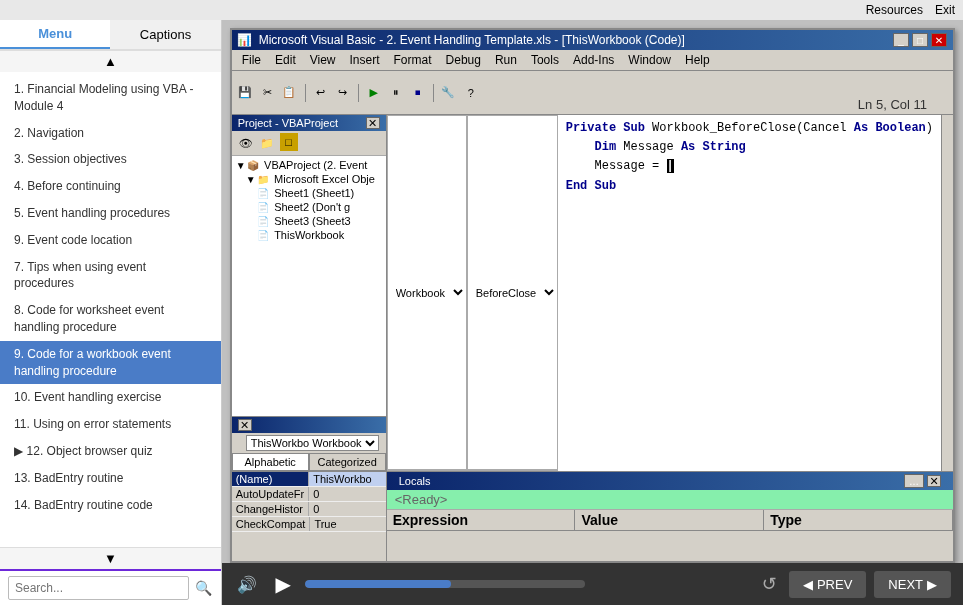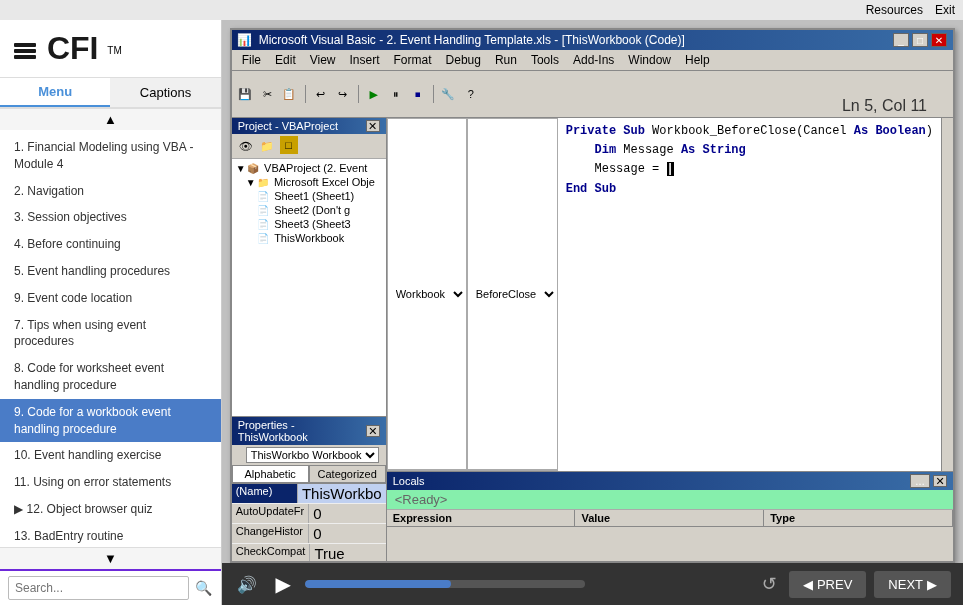--- a/index.html
+++ b/index.html
@@ -38,21 +38,21 @@
     .vba-title-controls { display: flex; gap: 3px; }
     .vba-title-btn { width: 16px; height: 14px; background: #d4d0c8; border: 1px solid #666; font-size: 10px; display: flex; align-items: center; justify-content: center; cursor: pointer; }
     .vba-title-btn.close { background: #cc0000; color: white; }
 
     .vba-menubar { background: #d4d0c8; border-bottom: 1px solid #888; padding: 1px 4px; display: flex; gap: 2px; font-size: 12px; }
     .vba-menu-item { padding: 2px 6px; cursor: pointer; }
 
     .vba-toolbar { background: #d4d0c8; border-bottom: 1px solid #888; padding: 2px 4px; display: flex; align-items: center; gap: 2px; font-size: 11px; }
     .vba-toolbar-btn { width: 20px; height: 20px; background: #d4d0c8; border: 1px solid transparent; display: flex; align-items: center; justify-content: center; cursor: pointer; font-size: 11px; }
     .vba-toolbar-sep { width: 1px; height: 18px; background: #888; margin: 0 3px; }
-    .vba-pos-info { margin-left: auto; font-size: 16px; color: #333; margin-top: 24px; }
+    .vba-pos-info { margin-left: auto; font-size: 13px; color: #333; margin-top: 24px; }
 
     .vba-body { flex: 1; display: flex; overflow: hidden; }
 
     
     .project-panel { width: 155px; background: #d4d0c8; border-right: 1px solid #888; display: flex; flex-direction: column; }
     .panel-header { background: linear-gradient(to right, #0a246a, #3a6ea8); color: #fff; padding: 2px 6px; font-size: 11px; display: flex; justify-content: space-between; align-items: center; }
     .panel-close-btn { font-size: 11px; cursor: pointer; background: #d4d0c8; color: #000; border: 1px solid #666; width: 14px; height: 12px; display: flex; align-items: center; justify-content: center; }
     .project-toolbar { background: #d4d0c8; padding: 2px 4px; display: flex; gap: 2px; border-bottom: 1px solid #aaa; }
     .project-tree { flex: 1; overflow-y: auto; background: #fff; font-size: 11px; padding: 2px; }
     .tree-item { padding: 1px 2px; display: flex; align-items: center; gap: 2px; cursor: pointer; white-space: nowrap; }
@@ -63,36 +63,36 @@
     .code-area { flex: 1; display: flex; flex-direction: row; background: #fde047; }
     .code-dropdowns { display: flex; gap: 0; border-bottom: 1px solid #aaa; background: #d4d0c8; }
     .code-dropdown { flex: 1; padding: 2px 4px; font-size: 11px; background: #fff; border: 1px solid #aaa; cursor: pointer; }
     .code-editor { flex: 1; background: #fff; font-family: 'Courier New', monospace; font-size: 12px; padding: 4px 8px; overflow-y: auto; color: #000; line-height: 1.6; }
     .code-line { white-space: pre; }
     .code-keyword { color: #00008b; font-weight: bold; }
     .code-scroll { width: 12px; background: #d4d0c8; border-left: 1px solid #888; }
 
     
     .locals-panel { border-top: 1px solid #888; background: #d4d0c8; }
-    .locals-header { background: linear-gradient(to right, #0a246a, #3a6ea8); color: #fff; padding: 2px 6px; font-size: 11px; display: flex; justify-content: space-between; align-items: center; }
+    .locals-header { background: linear-gradient(to right, #0a246a, #3a6ea8); color: #fff; padding: 2px 12px; font-size: 11px; display: flex; justify-content: space-between; align-items: center; }
     .locals-ready { background: #86efac; padding: 2px 8px; font-size: 13px; color: #666; border-bottom: 1px solid #aaa; }
-    .locals-grid { display: grid; grid-template-columns: 1fr 1fr 1fr; background: #f0abfc; font-size: 11px; }
+    .locals-grid { display: grid; grid-template-columns: 1fr 1fr 1fr; background: #f0abfc; font-size: 14px; }
     .locals-col-header { padding: 2px 6px; border-right: 1px solid #888; border-bottom: 1px solid #888; background: #d4d0c8; font-weight: bold; }
 
     
     .properties-panel { width: 155px; background: #d4d0c8; border-right: 1px solid #888; border-top: 1px solid #888; display: flex; flex-direction: column; }
     .prop-content { flex: 1; overflow-y: auto; }
     .prop-title-row { padding: 2px 14px; font-size: 11px; background: #d4d0c8; display: flex; align-items: center; gap: 4px; }
     .prop-select { font-size: 11px; background: #fff; border: 1px solid #888; flex: 1; }
     .prop-tabs { display: flex; border-bottom: 1px solid #888; }
     .prop-tab { flex: 1; text-align: center; padding: 2px; font-size: 11px; background: #d4d0c8; cursor: pointer; border: 1px solid #888; }
     .prop-tab.active { background: #fff; }
     .prop-row { display: flex; border-bottom: 1px solid #eee; }
     .prop-name { flex: 1; padding: 1px 4px; background: #d4d0c8; border-right: 1px solid #aaa; color: #000; font-size: 11px; }
-    .prop-val { flex: 1; padding: 1px 4px; font-size: 15px; color: #000; }
+    .prop-val { flex: 1; padding: 1px 4px; font-size: 11px; color: #000; }
     .prop-row.selected .prop-name { background: #0a246a; color: #fff; }
     .prop-row.selected .prop-val { background: #c0d0f0; }
 
     
     .bottom-bar { height: 42px; background: #333; display: flex; align-items: center; padding: 0 12px; gap: 10px; flex-shrink: 0; }
     .bottom-btn { background: none; border: none; color: #ccc; font-size: 18px; cursor: pointer; padding: 4px; }
     .progress-bar-container { flex: 1; height: 8px; background: #555; border-radius: 4px; overflow: hidden; max-width: 280px; }
     .progress-bar-fill { height: 100%; background: #4a7cc7; border-radius: 4px; }
     .bottom-right { margin-left: auto; display: flex; align-items: center; gap: 8px; }
     .nav-btn { background: #555; color: #fff; border: none; padding: 6px 14px; border-radius: 3px; font-size: 13px; cursor: pointer; display: flex; align-items: center; gap: 4px; }
@@ -107,31 +107,20 @@
 
 <div class="top-bar">
   <span style="cursor:pointer; font-size:12px;">Resources</span>
   <span style="cursor:pointer; font-size:12px;">Exit</span>
 </div>
 
 <div class="main-layout">
 
   <div class="sidebar">
 
-    <div class="sidebar-logo">
-      <span style="font-size:32px; font-weight:900; color:#1a1a1a; font-family:Arial Black, sans-serif;">
-        <span style="display:inline-flex; flex-direction:column; gap:2px; vertical-align:middle; margin-right:2px;">
-          <span style="display:block; width:22px; height:4px; background:#1a1a1a; border-radius:1px;"></span>
-          <span style="display:block; width:22px; height:4px; background:#1a1a1a; border-radius:1px;"></span>
-          <span style="display:block; width:22px; height:4px; background:#1a1a1a; border-radius:1px;"></span>
-        </span>
-        CFI
-      </span>
-      <sup style="font-size:10px; vertical-align:super;">TM</sup>
-    </div>
 
     <div class="sidebar-tabs">
       <button class="sidebar-tab active">Menu</button>
       <button class="sidebar-tab">Captions</button>
     </div>
 
     <div class="sidebar-scroll-up">▲</div>
 
     <div class="sidebar-content" id="sidebar-list">
         <div class="sidebar-item">1.  Financial Modeling using VBA - Module 4</div>
@@ -245,21 +234,20 @@
                 </div>
                 <div class="tree-item tree-indent-2">
                   <span style="font-size:10px; margin-right:2px;">📄</span>
                   <span style="font-size:11px;">ThisWorkbook</span>
                 </div>
               </div>
           </div>
 
           <div class="properties-panel" style="height:145px;">
             <div class="panel-header">
-              <span>Properties - ThisWorkbook</span>
               <div class="panel-close-btn">✕</div>
             </div>
             <div class="prop-title-row">
               <select class="prop-select">
                 <option>ThisWorkbo Workbook</option>
               </select>
             </div>
             <div class="prop-tabs">
               <div class="prop-tab active">Alphabetic</div>
               <div class="prop-tab">Categorized</div>

